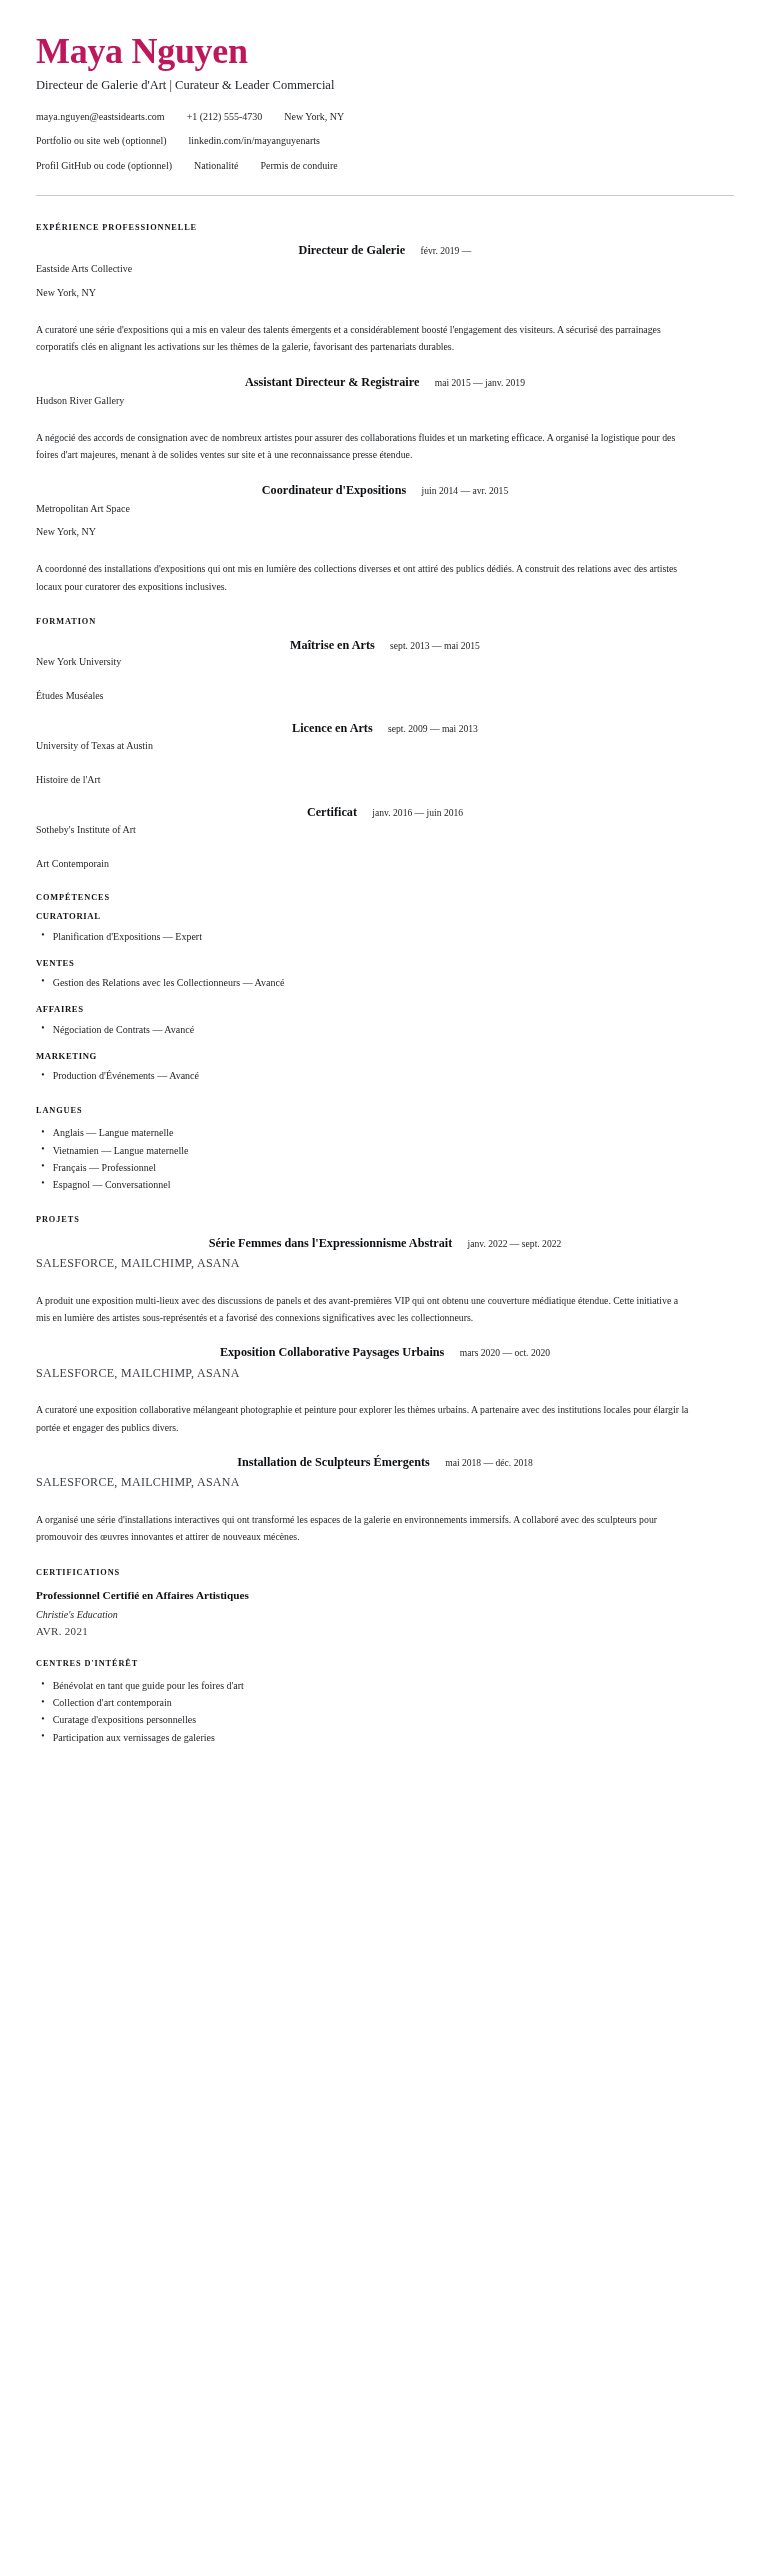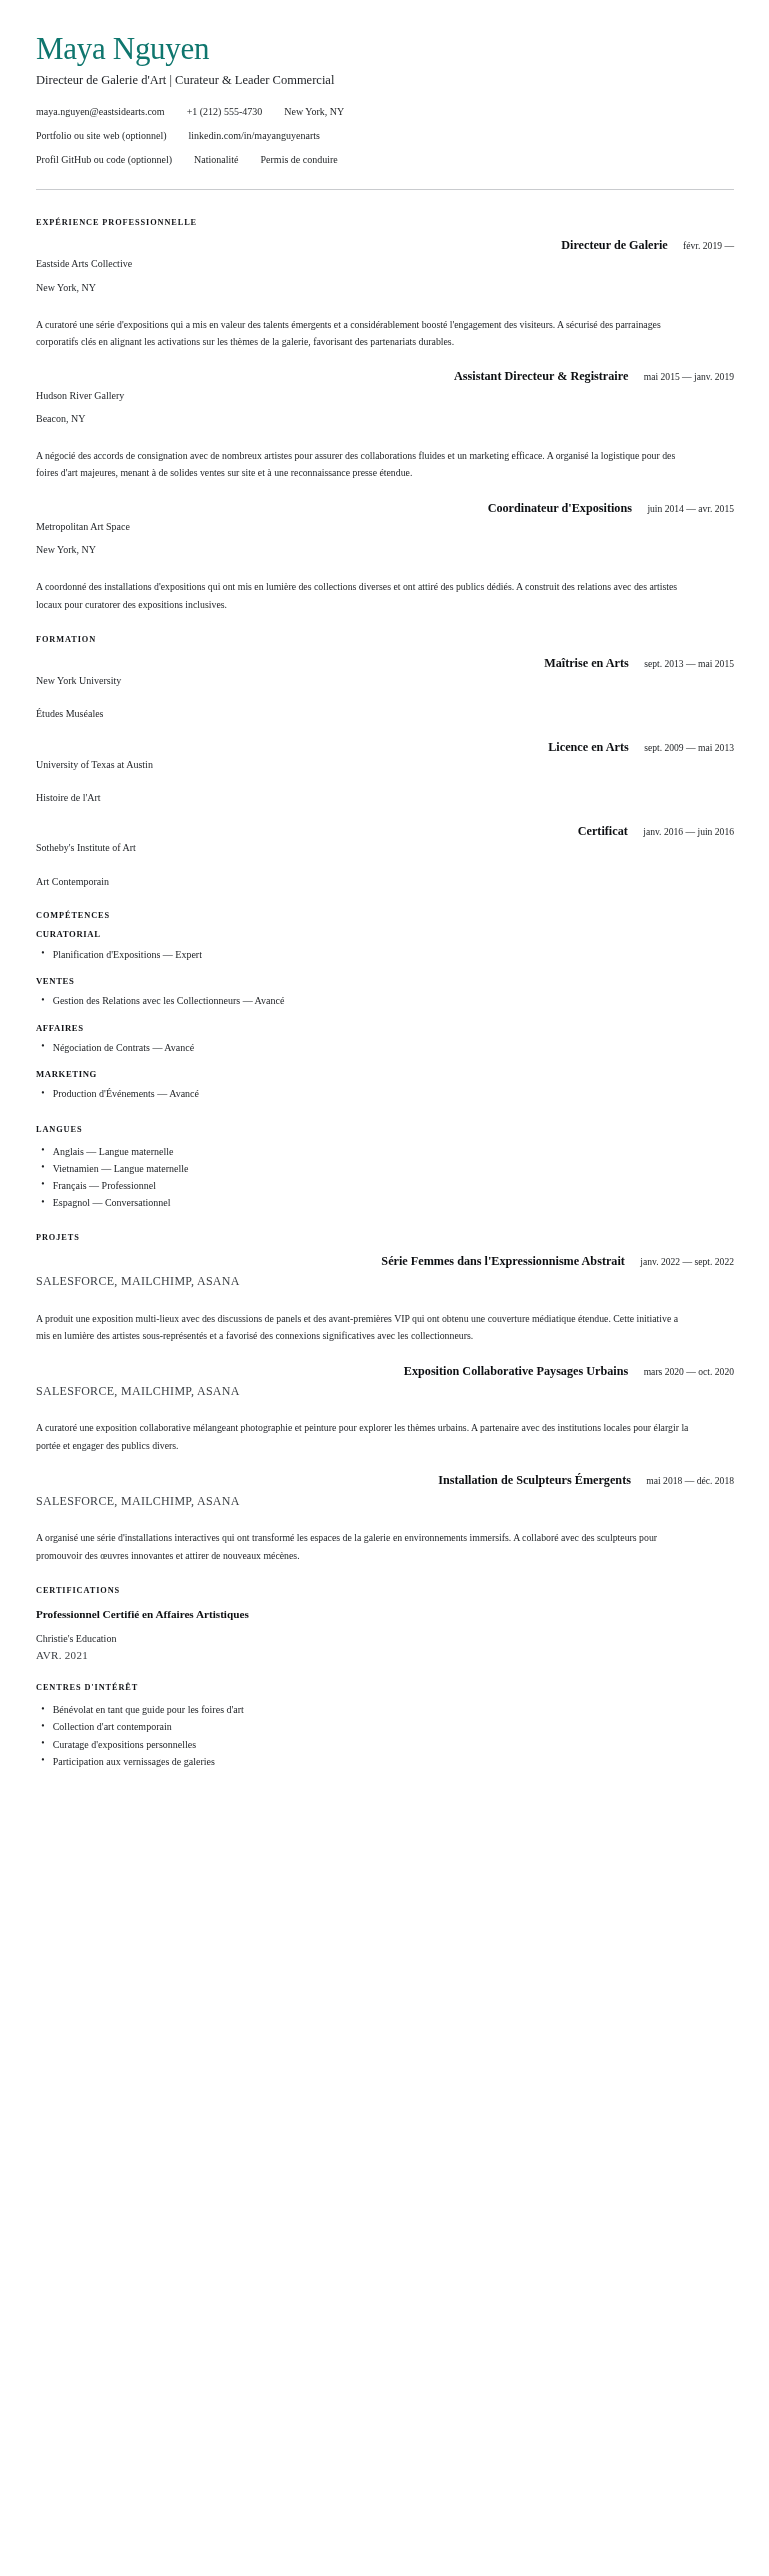--- a/index.html
+++ b/index.html
@@ -19,26 +19,26 @@
     width: 770px;
     min-height: 2576px;
     box-sizing: border-box;
     padding: 33px 36px 26px 36px;
     background: #ffffff;
   }
 
   
   .header { padding: 0 0 5.1px 0; }
   .name {
-    font-size: 31px;
-    font-weight: 400;
+    font-size: 36px;
+    font-weight: 700;
     letter-spacing: -0.3px;
     line-height: 1.05;
     margin: 0 0 6.4px 0;
-    color: #0f766e;
+    color: #be185d;
   }
   .headline {
     font-size: 12.5px;
     font-weight: 400;
     line-height: 1.3;
     margin: 0 0 16.7px 0;
     color: #1c1f24;
   }
   .contact-row {
     display: flex;
@@ -77,21 +77,21 @@
     margin: 0;
     max-width: 475px;
     color: #1a1d21;
   }
 
   
   .entry { margin-bottom: 19px; }
   .entry:last-child { margin-bottom: 0; }
   .entry-head {
     display: flex;
-    justify-content: flex-end;
+    justify-content: center;
     align-items: baseline;
     gap: 15.4px;
   }
   .entry-title {
     font-size: 12.2px;
     font-weight: 700;
     line-height: 1.25;
     color: #0d0f12;
     margin: 0;
   }
@@ -175,22 +175,23 @@
   .cert-title {
     font-size: 11.2px;
     font-weight: 700;
     line-height: 1.3;
     color: #0d0f12;
     margin: 0;
   }
   .cert-issuer {
     font-size: 10px;
     line-height: 1.45;
-    margin-top: 11px;
+    margin-top: 5px;
     color: #1e2125;
+    font-style: italic;
   }
   .cert-date {
     font-size: 11px;
     letter-spacing: 0.3px;
     margin-top: 2.6px;
     color: #3b3f44;
   }
 </style>
 </head>
 <body>
@@ -234,21 +235,20 @@
       <div class="entry-loc">New York, NY</div>
       <p class="entry-desc">A curatoré une série d'expositions qui a mis en valeur des talents émergents et a considérablement boosté l'engagement des visiteurs. A sécurisé des parrainages corporatifs clés en alignant les activations sur les thèmes de la galerie, favorisant des partenariats durables.</p>
     </div>
 
     <div class="entry">
       <div class="entry-head">
         <h3 class="entry-title">Assistant Directeur &amp; Registraire</h3>
         <div class="entry-dates">mai 2015 — janv. 2019</div>
       </div>
       <div class="entry-org">Hudson River Gallery</div>
-      <div class="entry-loc">Beacon, NY</div>
       <p class="entry-desc">A négocié des accords de consignation avec de nombreux artistes pour assurer des collaborations fluides et un marketing efficace. A organisé la logistique pour des foires d'art majeures, menant à de solides ventes sur site et à une reconnaissance presse étendue.</p>
     </div>
 
     <div class="entry">
       <div class="entry-head">
         <h3 class="entry-title">Coordinateur d'Expositions</h3>
         <div class="entry-dates">juin 2014 — avr. 2015</div>
       </div>
       <div class="entry-org">Metropolitan Art Space</div>
       <div class="entry-loc">New York, NY</div>

